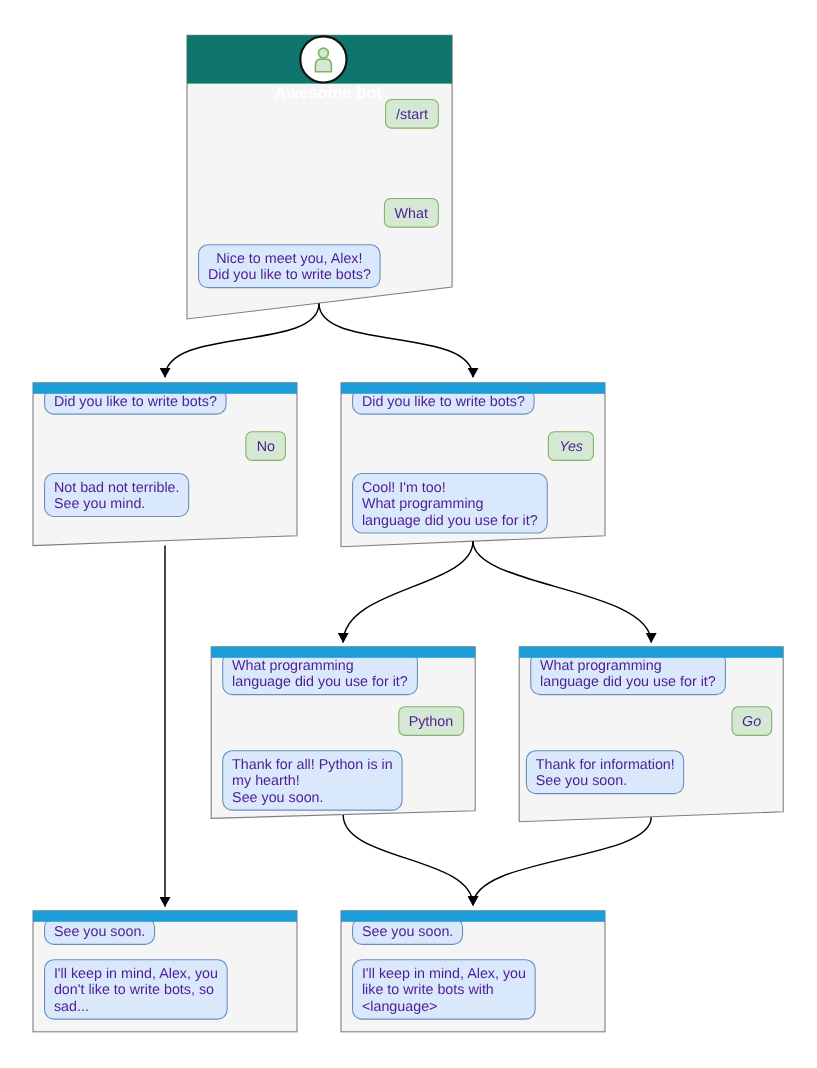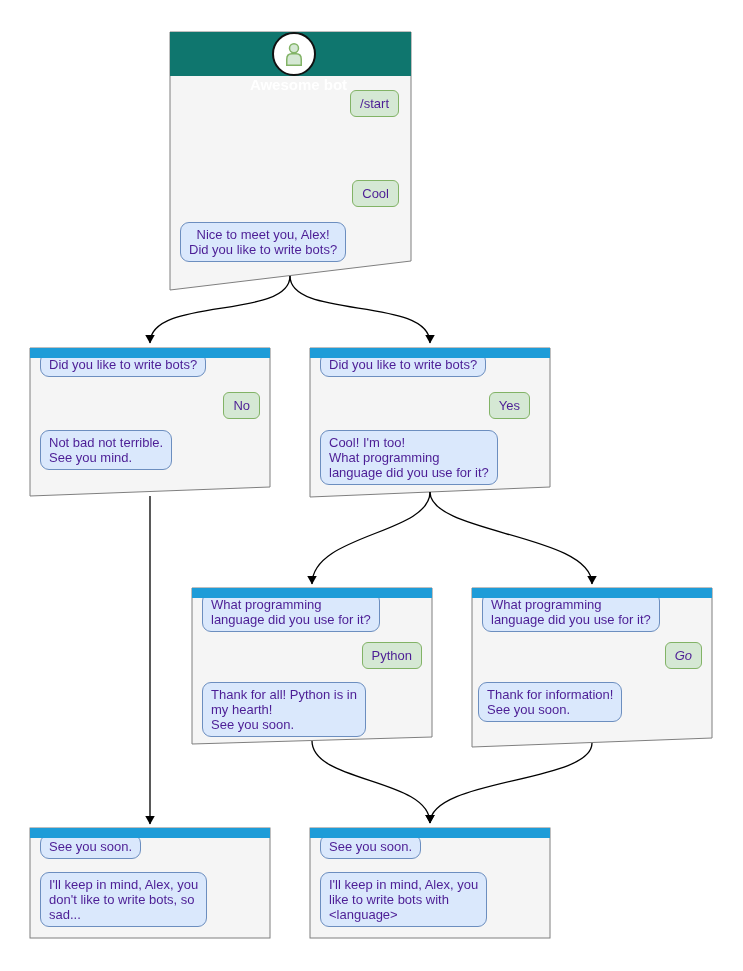--- a/index.html
+++ b/index.html
@@ -41,21 +41,21 @@
     <polygon class="shape" points="30,348 270,348 270,487 30,496"></polygon>
     <polygon class="shape" points="310,348 550,348 550,487 310,497"></polygon>
     <polygon class="shape" points="192,588 432,588 432,737 192,744"></polygon>
     <polygon class="shape" points="472,588 712,588 712,738 472,747"></polygon>
     <rect class="shape" x="30" y="828" width="240" height="110"></rect>
     <rect class="shape" x="310" y="828" width="240" height="110"></rect>
   </svg>
 
   <div class="box" style="left:170px;top:32px;width:241px;height:258px;">
     <div class="bubble green" style="top:58px;right:12px;">/start</div>
-    <div class="bubble green" style="top:148px;right:12px;">Cool</div>
+    <div class="bubble green" style="top:148px;right:12px;">What</div>
     <div class="bubble blue" style="top:190px;left:10px;text-align:center;">Nice to meet you, Alex!
 Did you like to write bots?</div>
     <div class="titlebar">
       <span class="avatar">
         <svg viewBox="0 0 24 24">
           <path d="M6.2,21 L6.2,16.2 Q6.2,11.8 10.2,11.8 L13.8,11.8 Q17.8,11.8 17.8,16.2 L17.8,21 Z" fill="#D5E8D4" stroke="#82B366" stroke-width="1.2"></path>
           <circle cx="12" cy="7.4" r="3.6" fill="#D5E8D4" stroke="#82B366" stroke-width="1.2"></circle>
         </svg>
       </span>
       <span class="win-title">Awesome bot</span>
@@ -65,21 +65,21 @@
   <div class="box" style="left:30px;top:348px;width:240px;height:148px;">
     <div class="bubble blue" style="top:4px;left:10px;">Did you like to write bots?</div>
     <div class="bubble green" style="top:44px;right:10px;">No</div>
     <div class="bubble blue" style="top:82px;left:10px;">Not bad not terrible.
 See you mind.</div>
     <div class="bar"></div>
   </div>
 
   <div class="box" style="left:310px;top:348px;width:240px;height:149px;">
     <div class="bubble blue" style="top:4px;left:10px;">Did you like to write bots?</div>
-    <div class="bubble green" style="top:44px;right:20px;">Yes</div>
+    <div class="bubble green" style="top:44px;right:10px;font-style:italic;">Yes</div>
     <div class="bubble blue" style="top:82px;left:10px;">Cool! I'm too!
 What programming
 language did you use for it?</div>
     <div class="bar"></div>
   </div>
 
   <div class="box" style="left:192px;top:588px;width:240px;height:156px;">
     <div class="bubble blue" style="top:4px;left:10px;">What programming
 language did you use for it?</div>
     <div class="bubble green" style="top:54px;right:10px;">Python</div>

